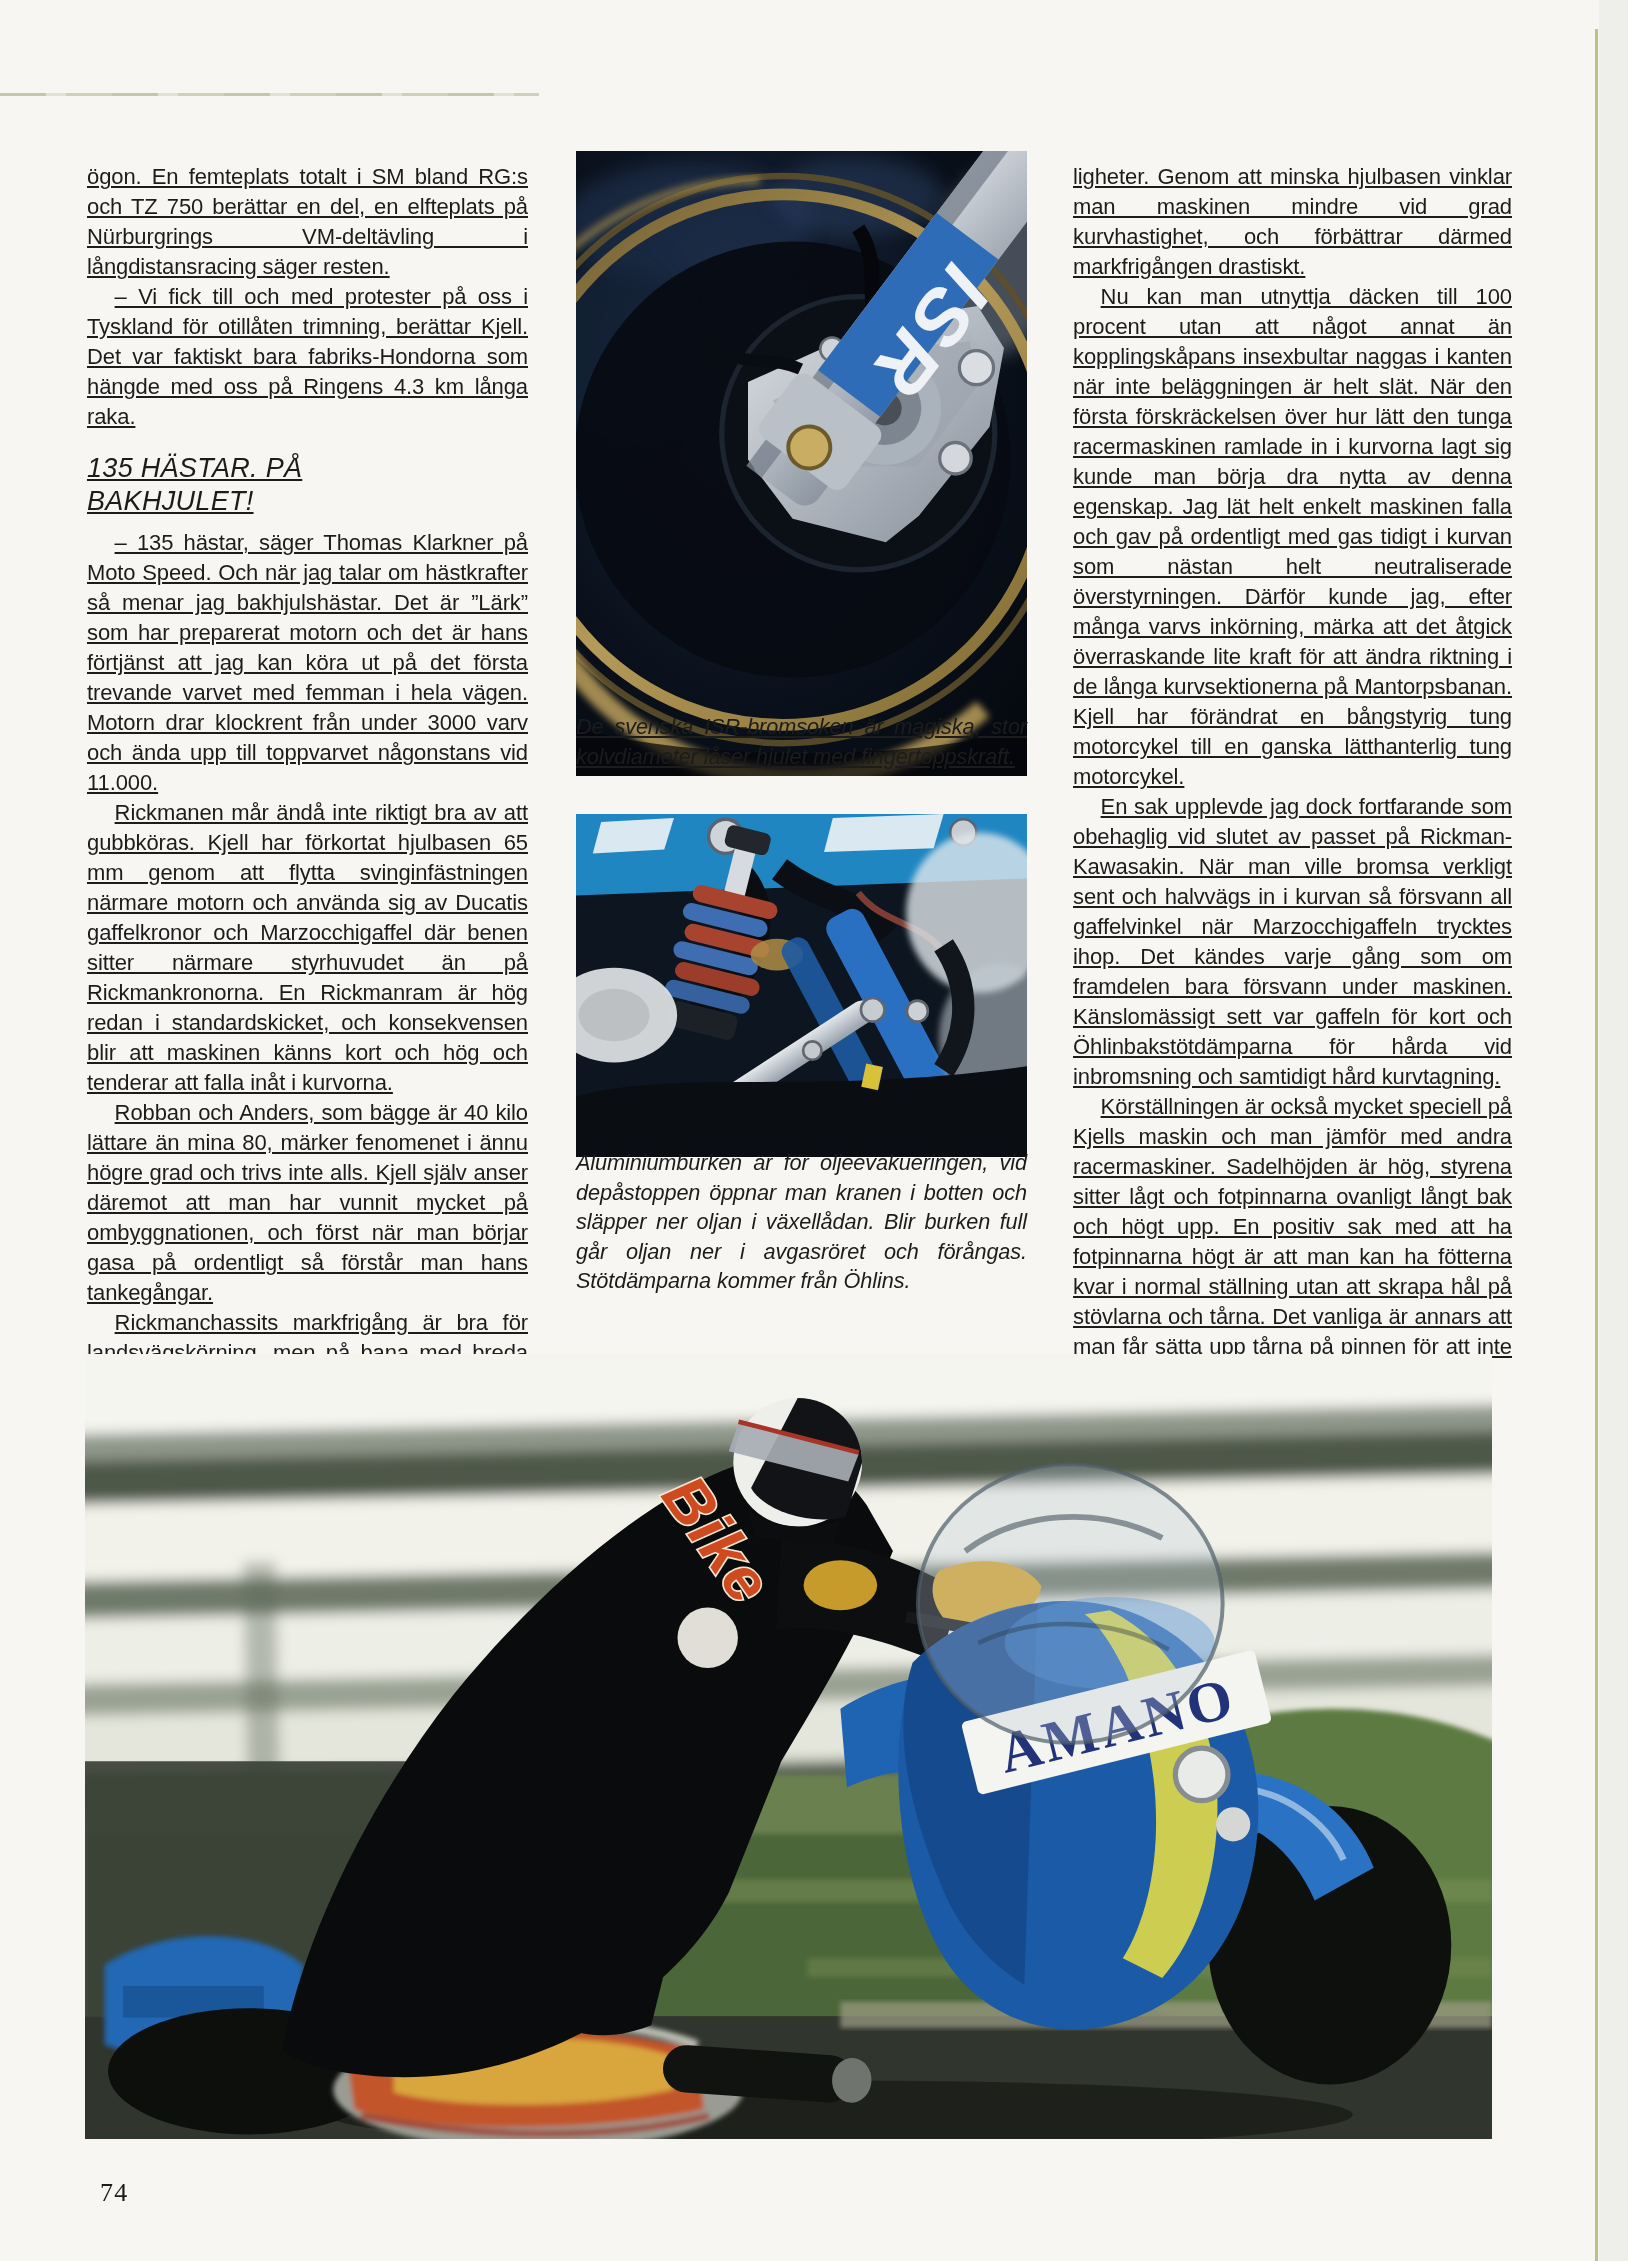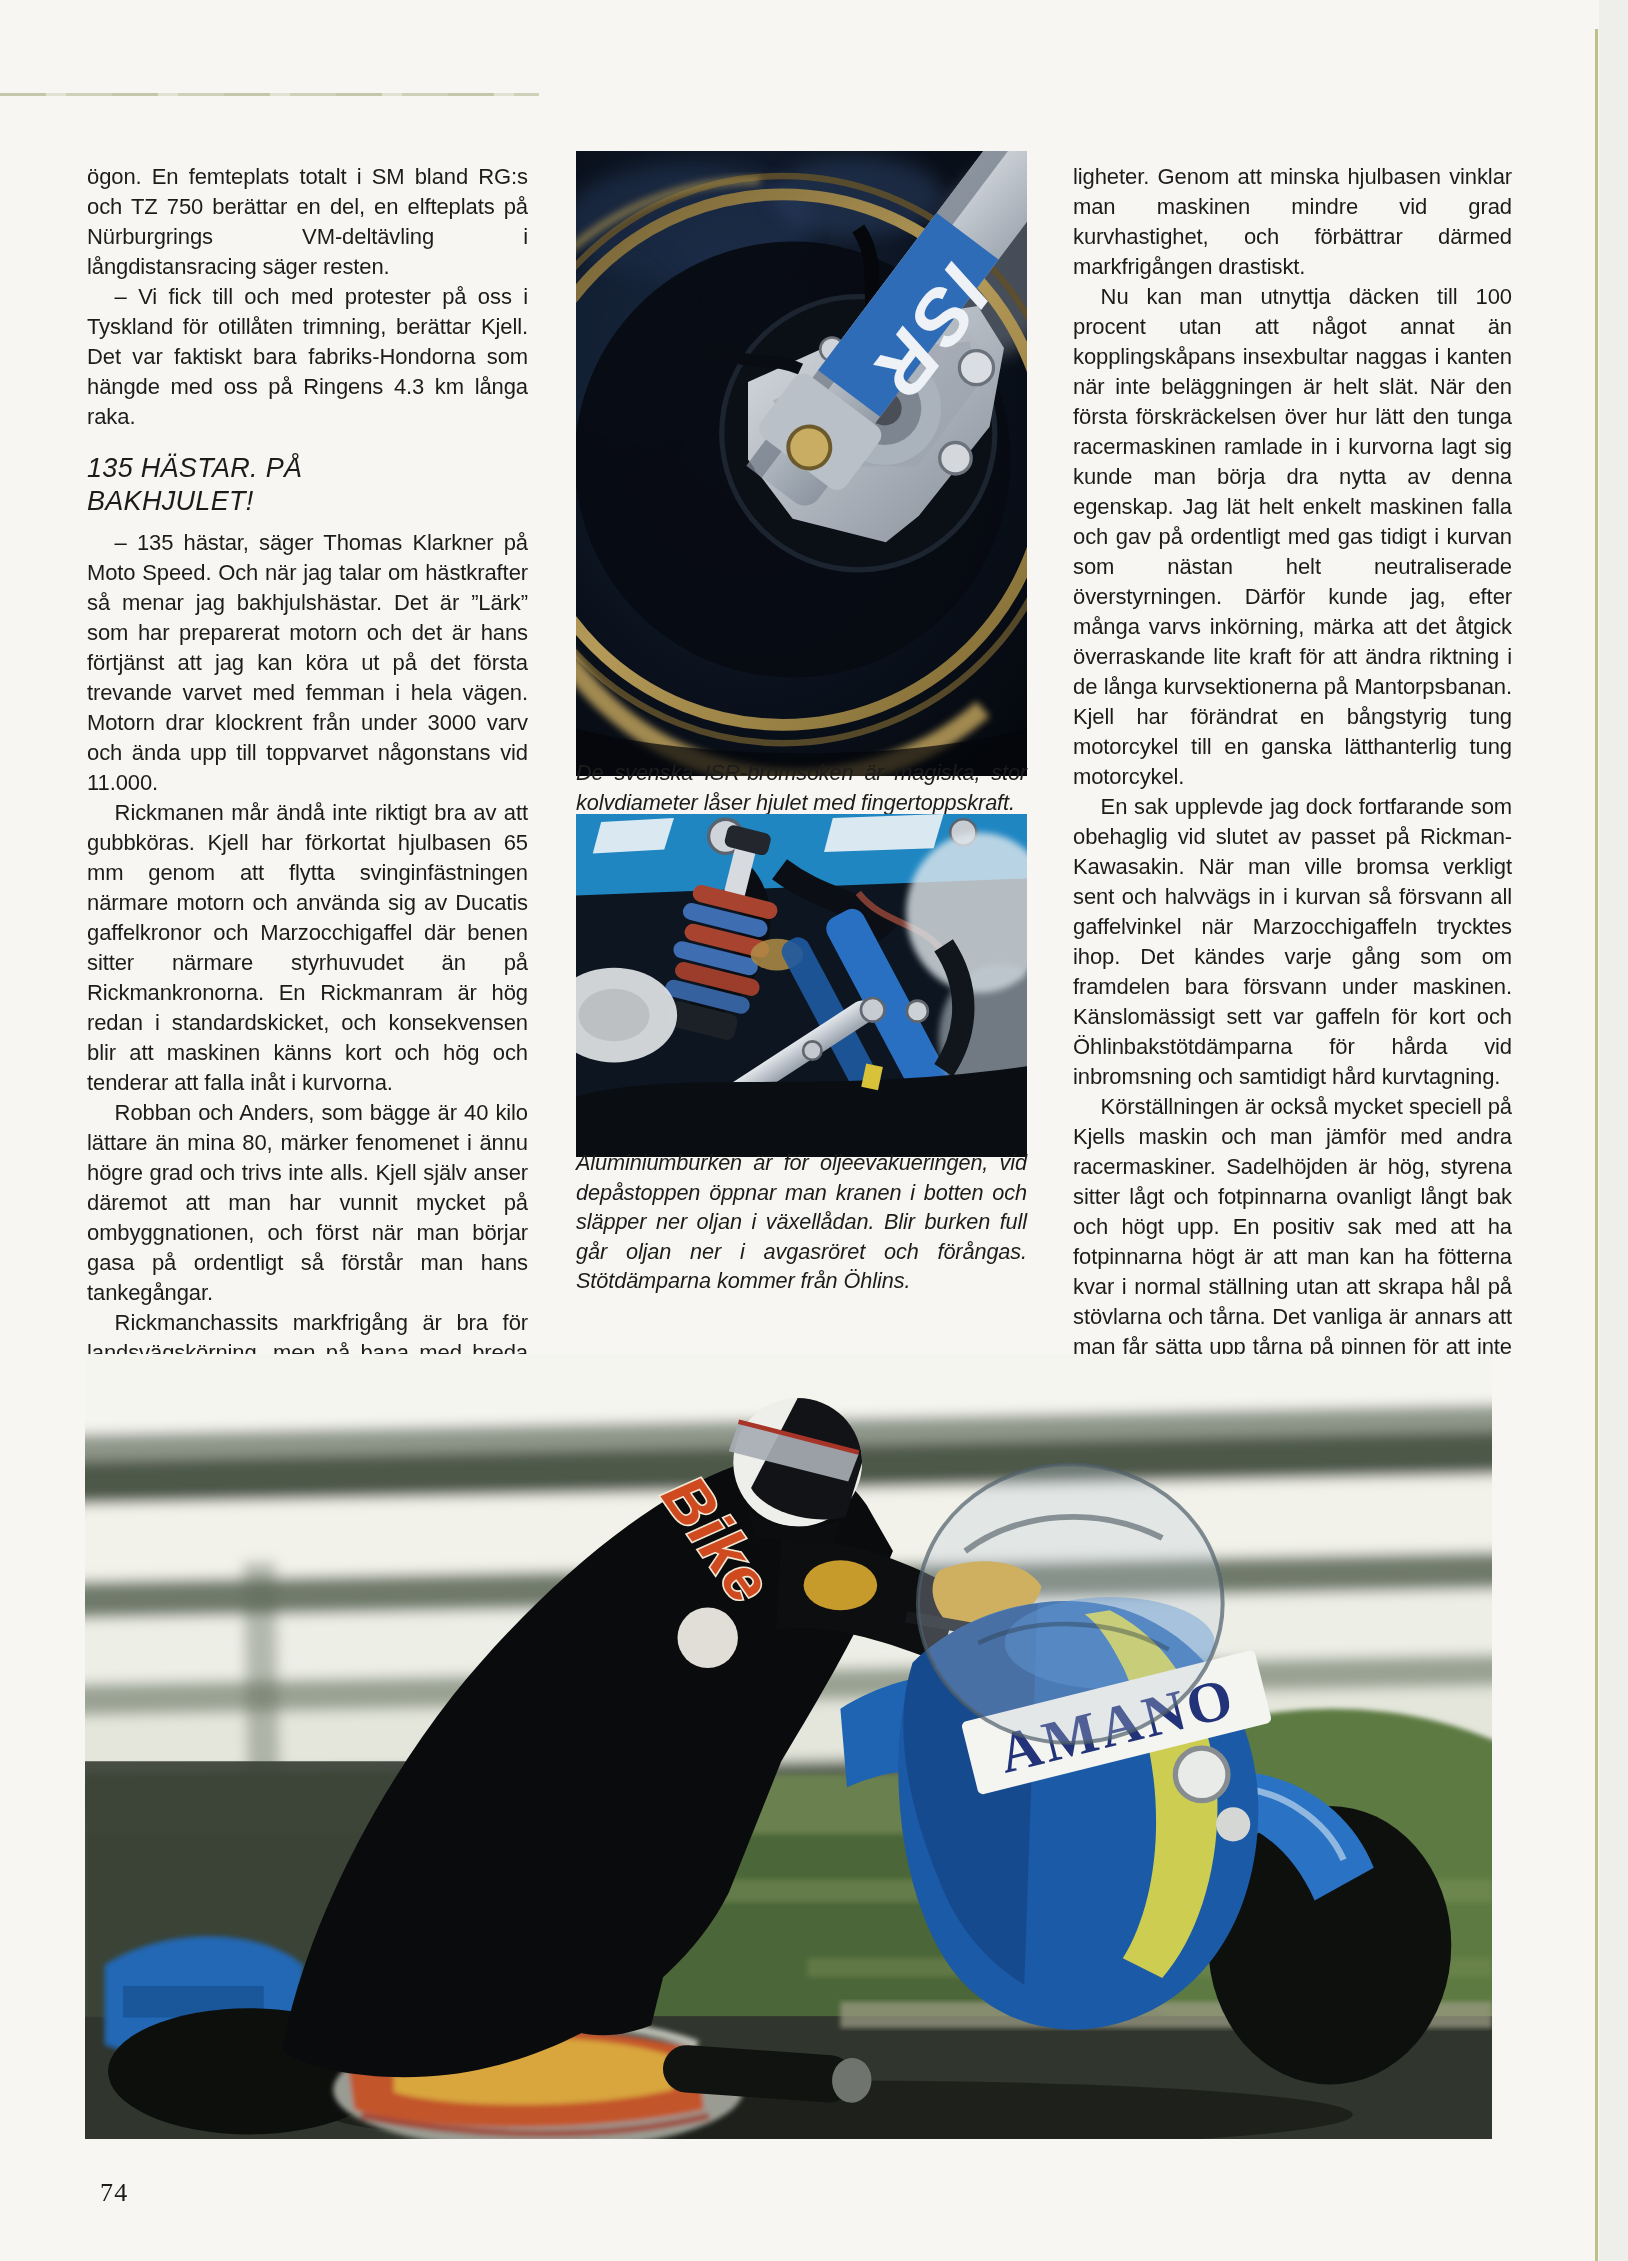--- a/index.html
+++ b/index.html
@@ -5,30 +5,30 @@
   html,body{margin:0;padding:0;background:#f7f6f2;}
   .page{position:relative;width:1629px;height:2261px;background:#f7f6f2;overflow:hidden;
         font-family:"Liberation Sans",sans-serif;color:#1c1c1c;}
   
   .artifact-line{position:absolute;left:0;top:93px;width:539px;height:2.6px;opacity:.75;
         background:repeating-linear-gradient(90deg,#b4b793 0 46px,#dadbc8 46px 66px,#c2c4a6 66px 112px);}
   .edge-line{position:absolute;left:1595px;top:29px;width:3.3px;height:2232px;background:#b6ba7d;opacity:.9;}
   .edge-strip{position:absolute;left:1599px;top:0;width:30px;height:2261px;background:#eeeeea;}
   
   .col{position:absolute;top:162px;width:441px;font-size:22px;line-height:30px;
-       text-align:justify;letter-spacing:-0.1px;}
+       text-align:justify;letter-spacing:-0.1px;text-decoration:underline;}
   .col-left{left:87px;}
   .col-right{left:1073px;width:439px;}
   .col p{margin:0;text-indent:27.6px;}
   .col p.first{text-indent:0;}
   .heading{margin:19.7px 0 10.5px;font-size:27px;line-height:33px;font-style:italic;
            font-weight:normal;text-align:left;letter-spacing:0.3px;}
   .caption{position:absolute;left:576px;width:451px;font-size:21.7px;line-height:29.6px;
            font-style:italic;text-align:justify;letter-spacing:-0.1px;}
-  .cap1{top:758px;}
+  .cap1{top:712px;text-decoration:underline;}
   .cap2{top:1148px;}
   figure{margin:0;padding:0;position:absolute;}
   .photo1{left:576px;top:151px;width:451px;height:625px;}
   .photo2{left:576px;top:814px;width:451px;height:343px;}
   .photo3{left:85px;top:1354px;width:1407px;height:785px;}
   figure svg{display:block;width:100%;height:100%;}
   .page-number{position:absolute;left:100px;top:2178px;font-size:26px;letter-spacing:1.3px;font-family:Liberation Serif, serif;}
 </style>
 </head>
 <body>

